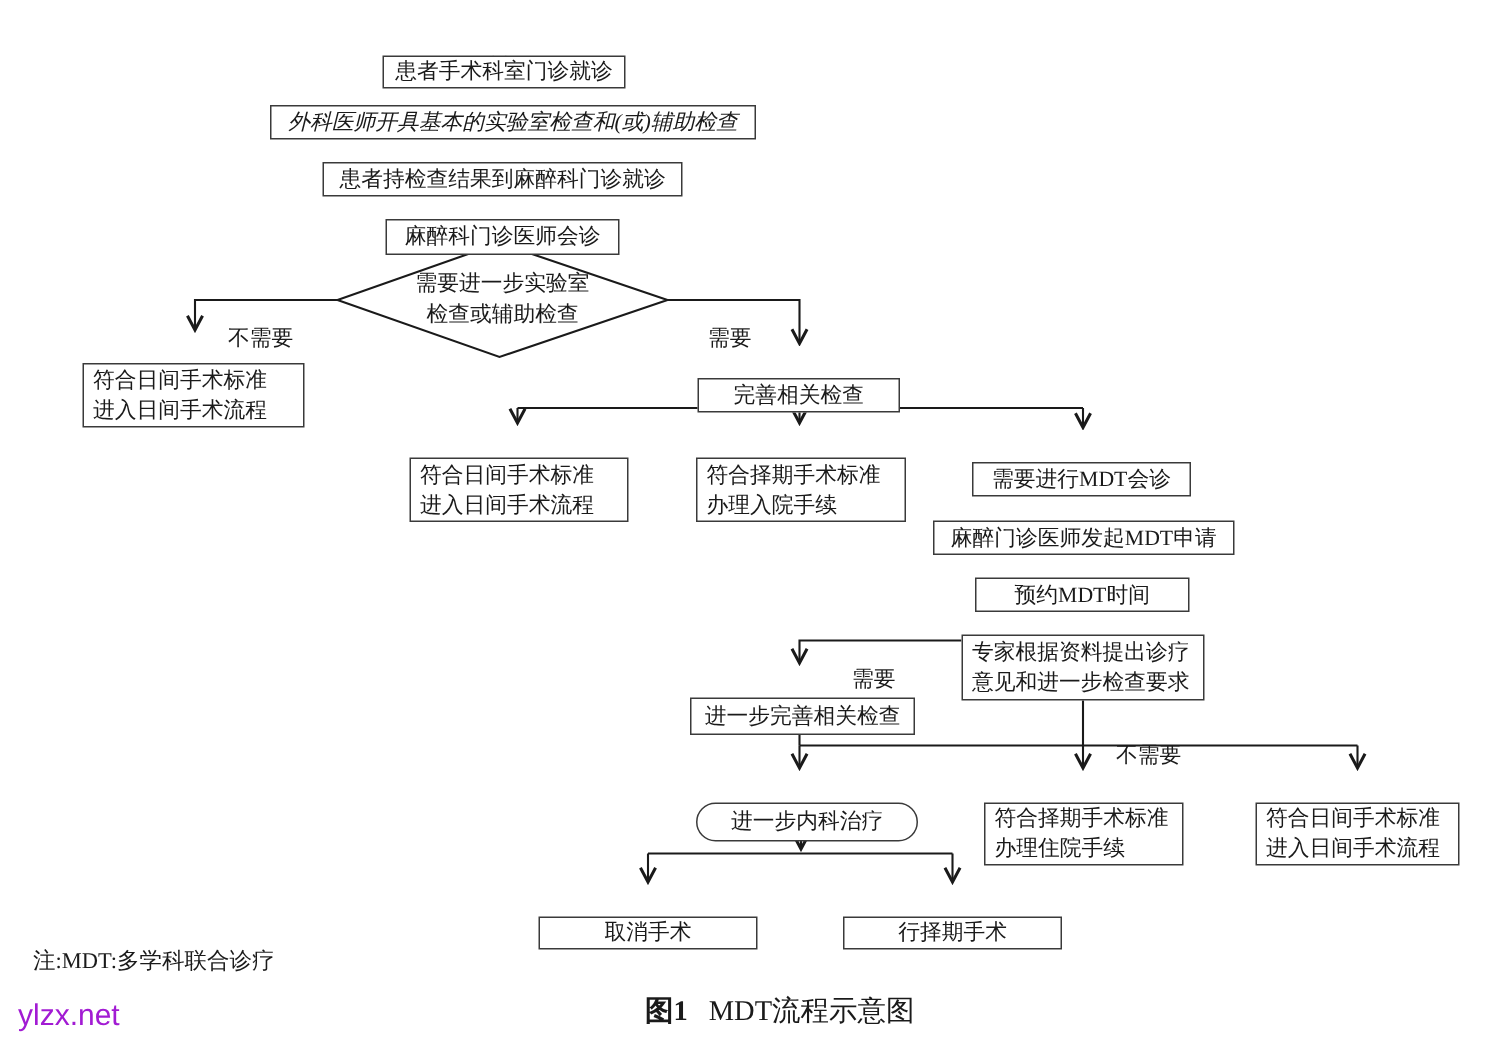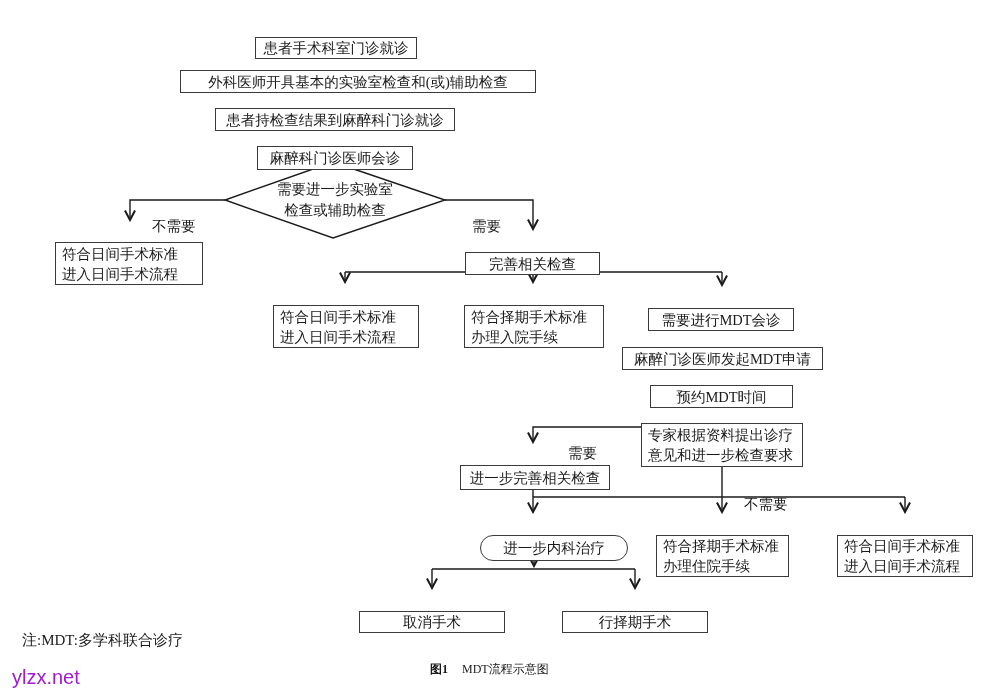--- a/index.html
+++ b/index.html
@@ -14,21 +14,21 @@
     display:flex;flex-direction:column;justify-content:center;margin-top:20px;
   }
   .box.center{align-items:center;text-align:center;}
   .box.left{align-items:flex-start;text-align:center;padding-left:6px;}
   .dmtext{
     position:absolute;z-index:2;font-size:14.5px;line-height:21px;
     display:flex;flex-direction:column;align-items:center;justify-content:center;text-align:center;
   }
   .elabel{position:absolute;z-index:2;font-size:14.5px;line-height:16px;background:transparent;margin-top:40px;}
   .note{position:absolute;z-index:2;font-size:15px;}
-  .caption{position:absolute;z-index:2;font-size:12px;}
+  .caption{position:absolute;z-index:2;font-size:19px;}
   .caption .fig{font-weight:bold;margin-right:14px;}
   .watermark{
     position:absolute;z-index:2;font-family:"Liberation Sans","DejaVu Sans",sans-serif;
     font-size:20px;
   }
 </style>
 </head>
 <body>
 
 <div class="page">
@@ -75,21 +75,21 @@
       <line x1="432" y1="569" x2="635" y2="569"></line>
       <line x1="432" y1="569" x2="432" y2="588" marker-end="url(#arr)"></line>
       <line x1="635" y1="569" x2="635" y2="588" marker-end="url(#arr)"></line>
     </g>
   </svg>
 
   <div class="box center" style="left:255px;top:17px;width:162px;height:22px;">
     <span>患者手术科室门诊就诊</span>
   </div>
 
-  <div class="box center" style="left:180px;top:50px;width:356px;height:23px;">
+  <div class="box center" style="left:180px;top:50px;width:324px;height:23px;font-style:italic;">
     <span>外科医师开具基本的实验室检查和(或)辅助检查</span>
   </div>
 
   <div class="box center" style="left:215px;top:88px;width:240px;height:23px;">
     <span>患者持检查结果到麻醉科门诊就诊</span>
   </div>
 
   <div class="box center" style="left:257px;top:126px;width:156px;height:24px;">
     <span>麻醉科门诊医师会诊</span>
   </div>
@@ -132,21 +132,21 @@
 
   <div class="box left" style="left:641px;top:403px;width:162px;height:44px;">
     <div>专家根据资料提出诊疗</div>
     <div>意见和进一步检查要求</div>
   </div>
 
   <div class="box center" style="left:460px;top:445px;width:150px;height:25px;">
     <span>进一步完善相关检查</span>
   </div>
 
-  <div class="box center" style="left:480px;top:515px;width:148px;height:26px;border-radius:13px;">
+  <div class="box center" style="left:464px;top:515px;width:148px;height:26px;border-radius:13px;">
     <span>进一步内科治疗</span>
   </div>
 
   <div class="box left" style="left:656px;top:515px;width:133px;height:42px;">
     <div>符合择期手术标准</div>
     <div>办理住院手续</div>
   </div>
 
   <div class="box left" style="left:837px;top:515px;width:136px;height:42px;">
     <div>符合日间手术标准</div>

